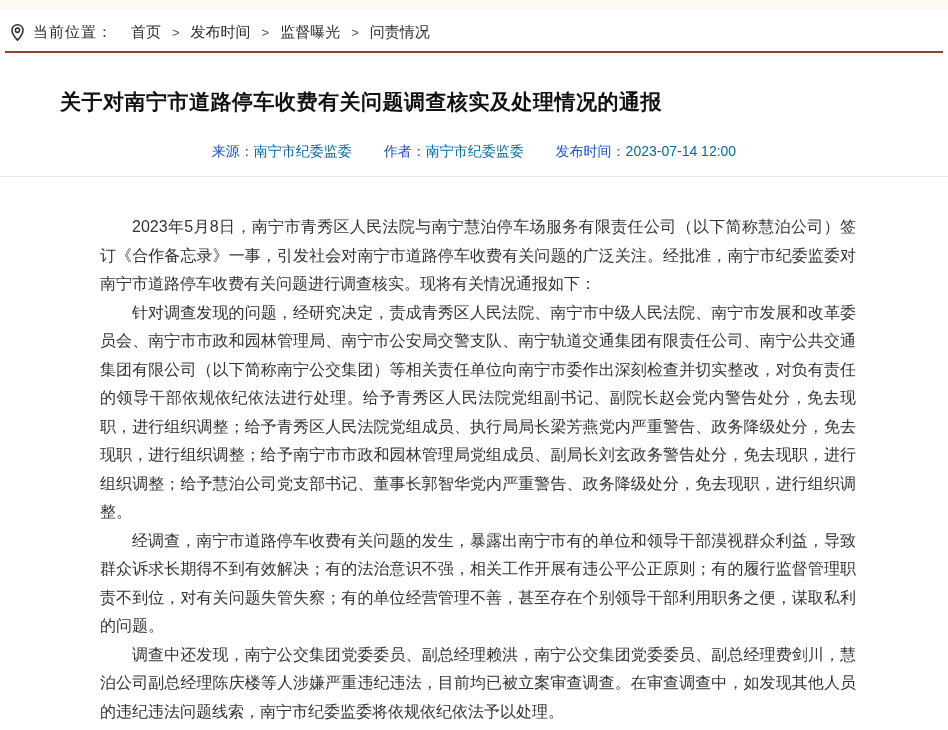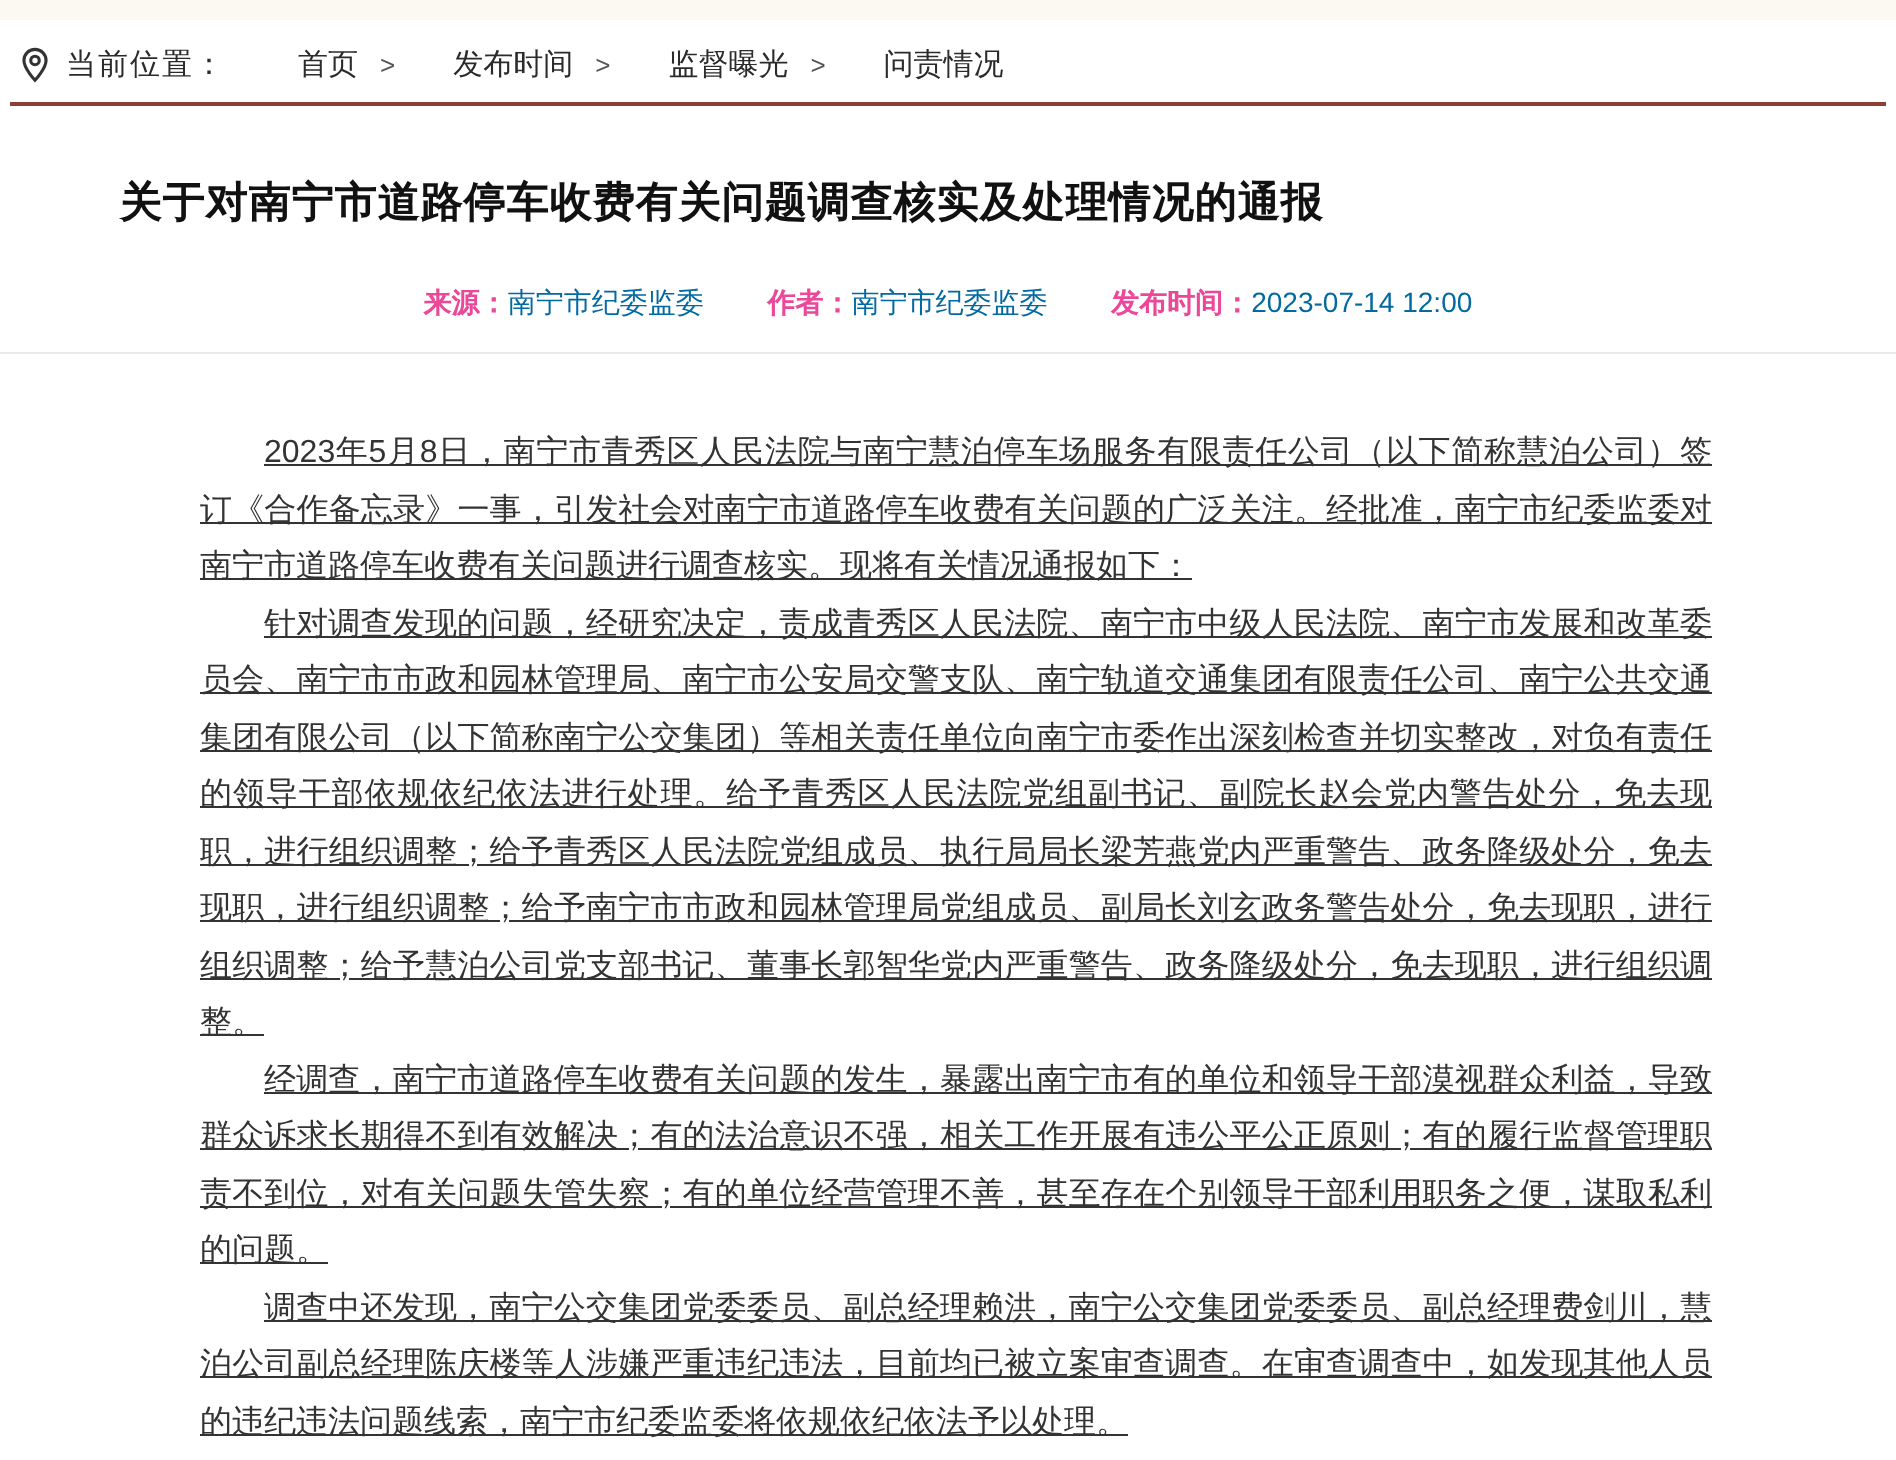--- a/index.html
+++ b/index.html
@@ -40,21 +40,20 @@
     font-size: 15px;
     color: #2b2b2b;
     margin-right: 18px;
     letter-spacing: 1px;
   }
   .crumb-item {
     font-size: 15px;
     color: #2b2b2b;
     text-decoration: none;
     cursor: pointer;
-    margin-left: 18px;
   }
   .crumb-sep {
     font-size: 13px;
     color: #555555;
     margin: 0 11px;
   }
   .accent-rule {
     height: 2px;
     margin: 0 5px;
     background: #8b4136;
@@ -70,30 +69,29 @@
   }
   .meta-row {
     margin-top: 26px;
     text-align: center;
     font-size: 14px;
     color: #3d3d3d;
     padding-bottom: 15px;
     border-bottom: 1px solid #e9e9e9;
   }
   .meta-group { margin: 0 14px; white-space: nowrap; }
-  .meta-label { color: #ec4899; font-weight: bold; }
+  .meta-label { color: #1d4ed8; }
   .meta-value { color: #0369a1; margin-top: 12px; }
   
   .article-body {
     padding: 36px 92px 0 100px;
     font-size: 16px;
     line-height: 28.5px;
     text-align: justify;
     color: #333333;
-    text-decoration: underline;
   }
   .article-body p {
     margin: 0;
     text-indent: 2em;
   }
   .signature {
     padding: 14px 80px 0 100px;
     text-align: right;
     font-size: 16px;
     color: #333333;

